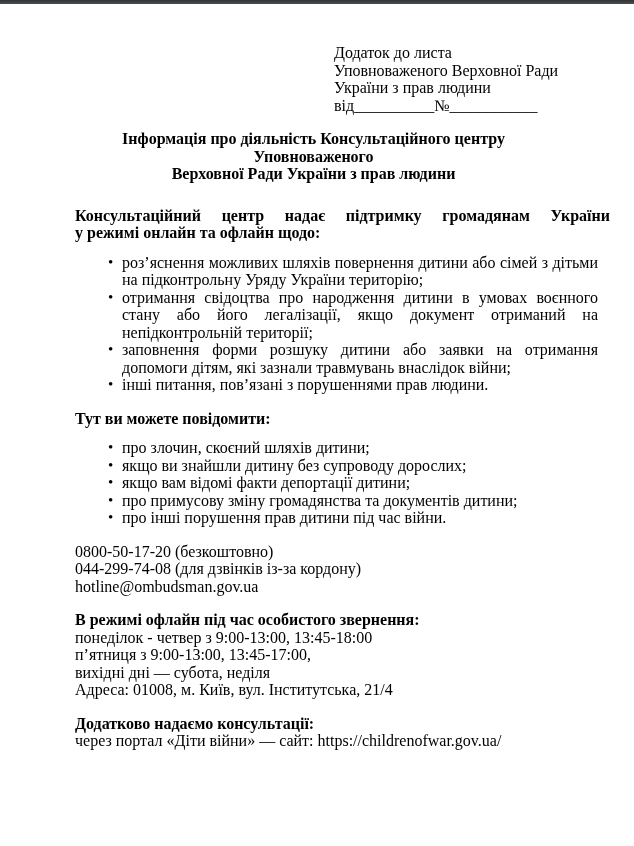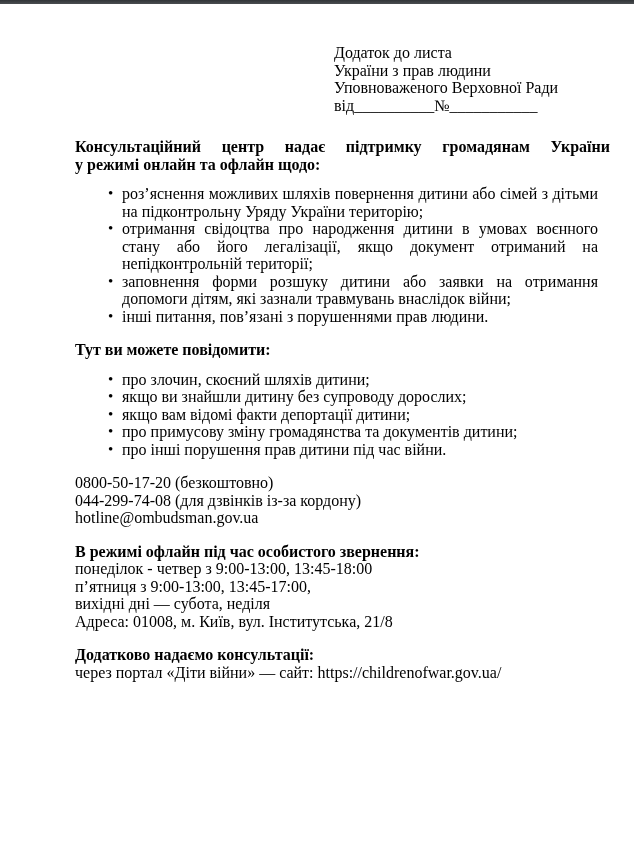--- a/index.html
+++ b/index.html
@@ -50,25 +50,29 @@
 </head>
 <body>
 
 <div class="page">
   <div class="top-bar"></div>
 
   <div class="content">
 
     <div class="letter-ref">
       <div>Додаток до листа</div>
+      <div>Уповноваженого Верховної Ради</div>
       <div>України з прав людини</div>
-      <div>Уповноваженого Верховної Ради</div>
       <div>від__________№___________</div>
     </div>
 
+    <div class="doc-title">
+      <div>Інформація про діяльність Консультаційного центру Уповноваженого</div>
+      <div>Верховної Ради України з прав людини</div>
+    </div>
 
     <div class="intro">
       <div class="l1">Консультаційний центр надає підтримку громадянам України</div>
       <div>у режимі онлайн та офлайн щодо:</div>
     </div>
 
     <ul class="doc-list">
       <li>роз’яснення можливих шляхів повернення дитини або сімей з дітьми на підконтрольну Уряду України територію;</li>
       <li>отримання свідоцтва про народження дитини в умовах воєнного стану або його легалізації, якщо документ отриманий на непідконтрольній території;</li>
       <li>заповнення форми розшуку дитини або заявки на отримання допомоги дітям, які зазнали травмувань внаслідок війни;</li>
@@ -90,21 +94,21 @@
       <div>0800-50-17-20 (безкоштовно)</div>
       <div>044-299-74-08 (для дзвінків із-за кордону)</div>
       <div>hotline@ombudsman.gov.ua</div>
     </div>
 
     <div class="section">
       <div class="bold">В режимі офлайн під час особистого звернення:</div>
       <div>понеділок - четвер з 9:00-13:00, 13:45-18:00</div>
       <div>п’ятниця з 9:00-13:00, 13:45-17:00,</div>
       <div>вихідні дні — субота, неділя</div>
-      <div>Адреса: 01008, м. Київ, вул. Інститутська, 21/8</div>
+      <div>Адреса: 01008, м. Київ, вул. Інститутська, 21/4</div>
     </div>
 
     <div class="section">
       <div class="bold">Додатково надаємо консультації:</div>
       <div>через портал «Діти війни» —  сайт: https://childrenofwar.gov.ua/</div>
     </div>
 
   </div>
 </div>
 

